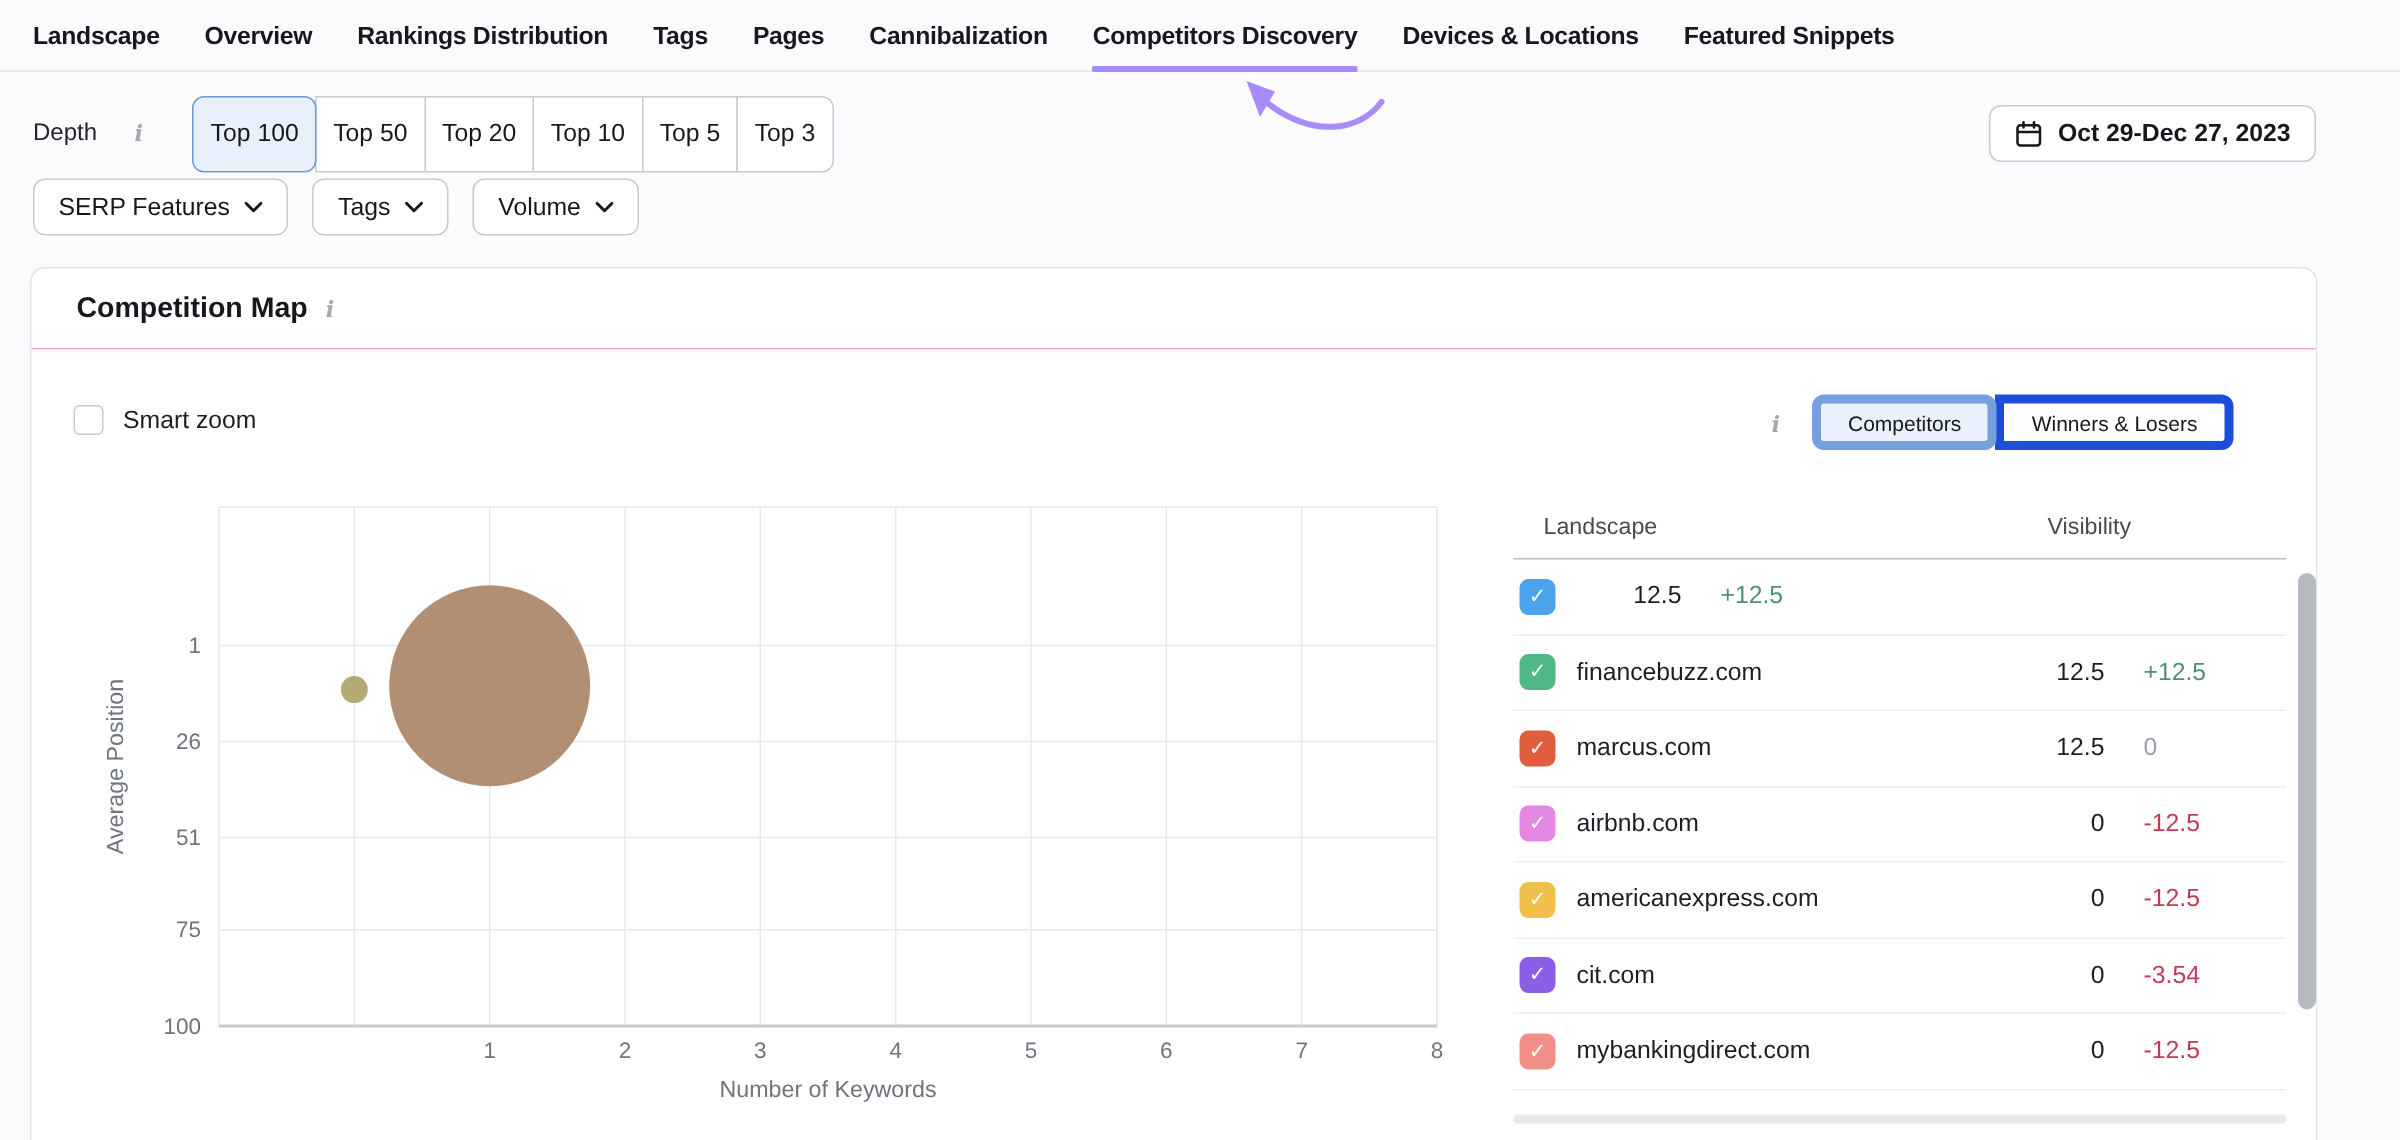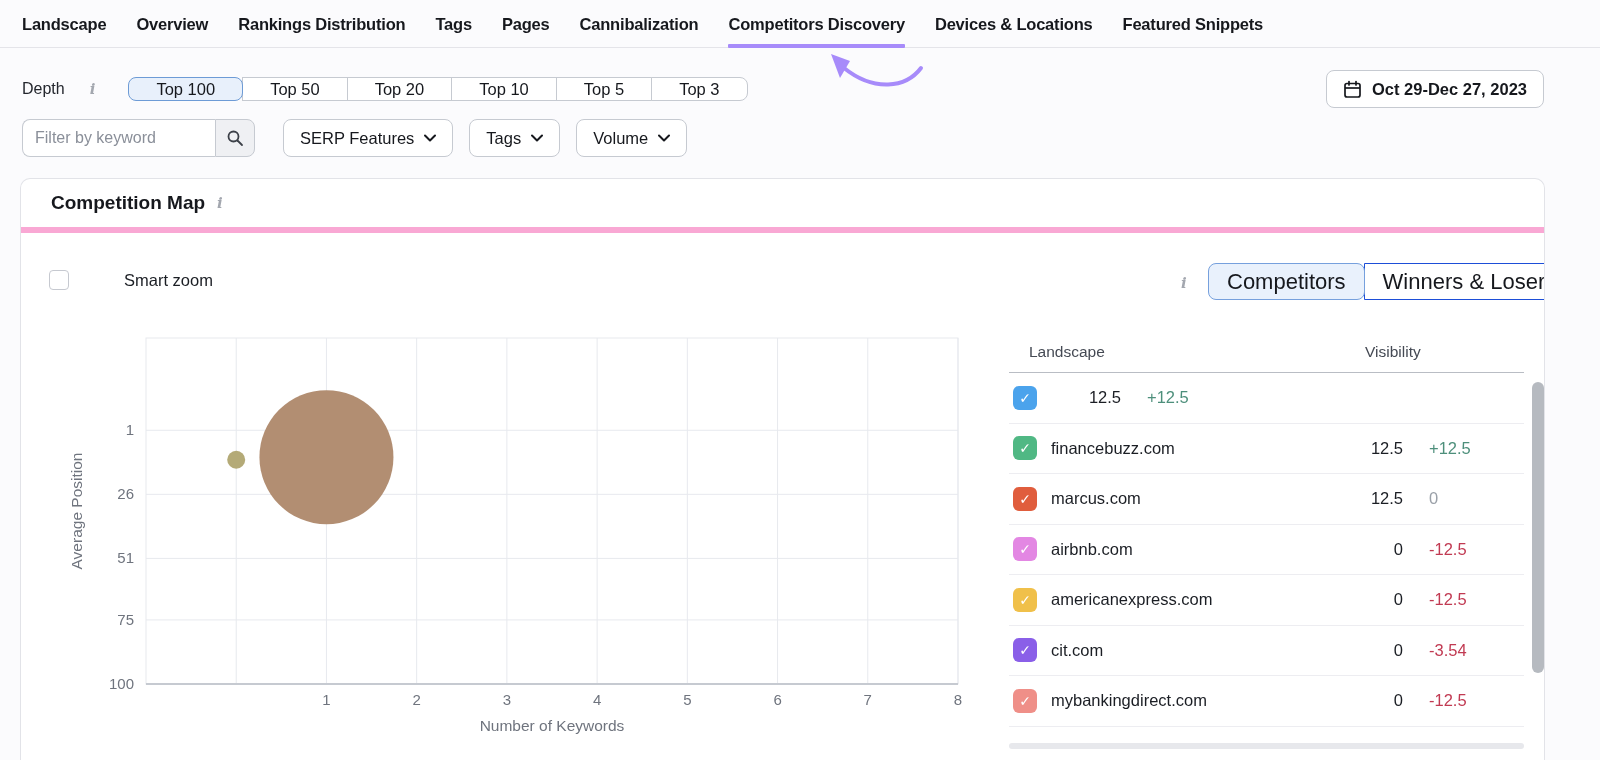--- a/index.html
+++ b/index.html
@@ -14,21 +14,21 @@
               font-size:16.5px; font-weight:700; letter-spacing:-0.2px; color:#16181d; white-space:nowrap; cursor:pointer; }
   .nav-underline { position:absolute; left:0; right:0; bottom:0; height:4px; background:#a78bfa; border-radius:1px; }
   .nav-arrow { position:absolute; left:44%; top:48px; overflow:visible; }
 
   
   .row1 { position:absolute; top:70px; left:22px; height:38px; display:flex; align-items:center;gap:15px; }
   .depth-label { font-size:16px; color:#23262d; margin-right:8px; }
   .info-i { font-family:"DejaVu Serif","Liberation Serif",serif; font-style:italic; font-weight:700;
             color:#a3a7af; font-size:15px; padding:0 2px; cursor:pointer; }
   .seg-group { display:flex; margin-left:16px; }
-  .seg-btn { height:24px; padding:0 27px; background:#fff; border:1px solid #c6cad1; margin-left:-1px;
+  .seg-btn { height:51px; padding:0 11px; background:#fff; border:1px solid #c6cad1; margin-left:-1px;
              font-size:16.5px; color:#16181d; display:flex; align-items:center; cursor:pointer; position:relative; }
   .seg-btn:first-child { border-radius:8px 0 0 8px; margin-left:0; }
   .seg-btn:last-child { border-radius:0 8px 8px 0; }
   .seg-btn.selected { background:#e8f0fb; border-color:#6d9bd6; z-index:2; border-radius:8px; }
   .date-btn { position:absolute; top:70px; right:56px; height:38px; padding:0 16px; background:#fff;
               border:1px solid #c6cad1; border-radius:8px; display:flex; align-items:center; gap:10px;
               font-size:16.5px; font-weight:700; color:#16181d; cursor:pointer; }
 
   .row2 { position:absolute; top:119px; left:22px; height:38px; display:flex; align-items:center; }
   .kw-wrap { display:flex; height:38px; margin-right:28px; }
@@ -37,31 +37,31 @@
               font-family:"Liberation Sans","DejaVu Sans",sans-serif; }
   .kw-input::placeholder { color:#8a8f99; }
   .kw-search { width:40px; height:38px; background:#eff0f3; border:1px solid #c6cad1; border-radius:0 8px 8px 0;
                display:flex; align-items:center; justify-content:center; cursor:pointer; }
   .drop-btn { height:38px; padding:0 16px; background:#fff; border:1px solid #c6cad1; border-radius:8px;
               display:flex; align-items:center; gap:10px; font-size:16.5px; color:#16181d; margin-right:16px; cursor:pointer; }
 
   
   .card { position:absolute; left:20px; top:178px; width:1525px; height:582px; background:#fff;
           border:1px solid #e2e3e8; border-bottom:none; border-radius:10px 10px 0 0; overflow:hidden; }
-  .card-head { height:54px; display:flex; align-items:center; padding-left:30px; border-bottom:6px solid #f9a8d4; }
+  .card-head { height:54px; display:flex; align-items:center; padding-left:30px; border-bottom:1px solid #f9a8d4; }
   .card-title { font-size:19px; font-weight:700; color:#16181d; margin-right:10px; }
 
   .smartzoom { position:absolute; left:28px; top:91px; display:flex; align-items:center; gap:13px; }
   .sz-box { width:20px; height:20px; background:#fff; border:1px solid #c6c9d0; border-radius:4px; cursor:pointer; }
-  .sz-label { font-size:16.5px; color:#1b1e24;margin-left:42px; }
+  .sz-label { font-size:16.5px; color:#1b1e24; }
 
   .view-info { position:absolute; left:1158px; top:95px; }
   .toggle { position:absolute; left:1187px; top:84px; display:flex; height:37px; }
-  .tg-btn { height:37px; padding:2px 18px; display:flex; align-items:center; font-size:22px; color:#16181d;
-            background:#fff; border:1px solid #1d4ed8; margin-left:-1px; cursor:pointer; white-space:nowrap; }
+  .tg-btn { height:37px; padding:2px 18px; display:flex; align-items:center; font-size:14px; color:#16181d;
+            background:#fff; border:6px solid #1d4ed8; margin-left:-1px; cursor:pointer; white-space:nowrap; }
   .tg-btn:first-child { border-radius:8px 0 0 8px; margin-left:0; }
   .tg-btn:last-child { border-radius:0 8px 8px 0; }
   .tg-btn.selected { background:#e9f1fc; border-color:#76a0dd; z-index:2; border-radius:8px; }
 
   
   #chart-svg { position:absolute; left:45px; top:142px; }
   #chart-svg text { font-family:"Liberation Sans","DejaVu Sans",sans-serif; }
 
   
   .ctable { position:absolute; left:988px; top:152px; width:515px; }
@@ -138,29 +138,20 @@
     <svg width="19" height="19" viewBox="0 0 19 19">
       <rect x="2" y="3.5" width="15" height="13.5" rx="2" fill="none" stroke="#16181d" stroke-width="1.7"></rect>
       <line x1="2" y1="8" x2="17" y2="8" stroke="#16181d" stroke-width="1.7"></line>
       <line x1="6" y1="1.5" x2="6" y2="5" stroke="#16181d" stroke-width="1.7" stroke-linecap="round"></line>
       <line x1="13" y1="1.5" x2="13" y2="5" stroke="#16181d" stroke-width="1.7" stroke-linecap="round"></line>
     </svg>
     <span>Oct 29-Dec 27, 2023</span>
   </div>
 
   <div class="row2">
-    <div class="kw-wrap">
-      <input class="kw-input" type="text" placeholder="Filter by keyword" style="">
-      <div class="kw-search">
-        <svg width="18" height="18" viewBox="0 0 18 18">
-          <circle cx="7.5" cy="7.5" r="5" fill="none" stroke="#3c4048" stroke-width="1.8"></circle>
-          <line x1="11.5" y1="11.5" x2="16" y2="16" stroke="#3c4048" stroke-width="1.8" stroke-linecap="round"></line>
-        </svg>
-      </div>
-    </div>
     <div class="drop-btn">
       <span>SERP Features</span>
       <svg width="12" height="8" viewBox="0 0 12 8">
           <path d="M1 1.5 L6 6.5 L11 1.5" fill="none" stroke="#16181d" stroke-width="2" stroke-linecap="round" stroke-linejoin="round"></path>
         </svg>
     </div>
     <div class="drop-btn">
       <span>Tags</span>
       <svg width="12" height="8" viewBox="0 0 12 8">
           <path d="M1 1.5 L6 6.5 L11 1.5" fill="none" stroke="#16181d" stroke-width="2" stroke-linecap="round" stroke-linejoin="round"></path>

